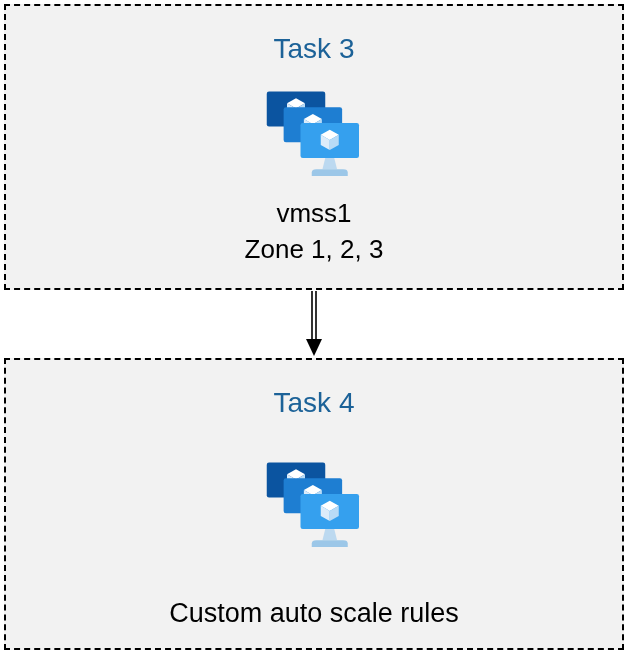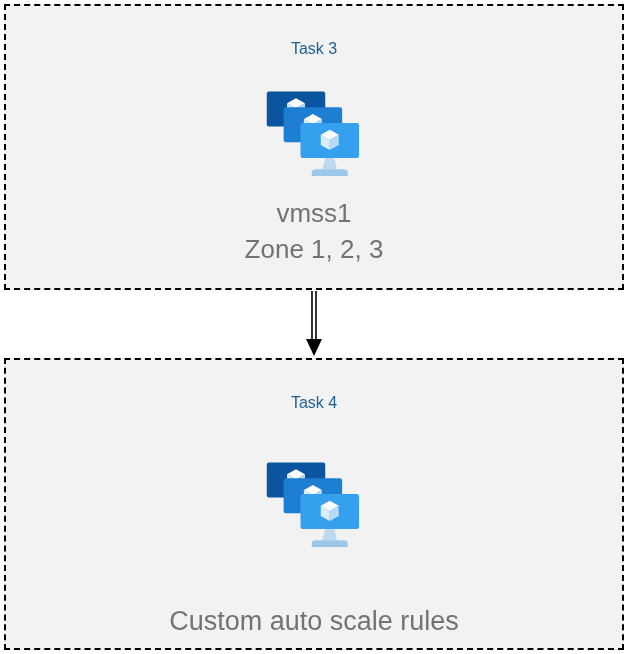--- a/index.html
+++ b/index.html
@@ -23,40 +23,40 @@
     background: #f2f2f2;
     border: 2px dashed #000000;
     display: flex;
     flex-direction: column;
     align-items: center;
   }
   .box-top    { top: 4px;   height: 286px; }
   .box-bottom { top: 358px; height: 292px; gap: 17px; }
   .task-title {
     margin-top: 28px;
-    font-size: 16px;
+    font-size: 28px;
     line-height: 30px;
     color: #1c6298;
   }
   .vmss {
     width: 108px;
     height: 97px;
     margin-top: 24px;
     flex: 0 0 auto;
   }
   .task-lines {
     text-align: center;
   }
   .task-line {
     font-size: 26px;
     line-height: 36px;
-    color: #737373;
+    color: #000000;
   }
   .first-gap  { margin-top: 10px; }
-  .single-gap { margin-top: 30px; font-size: 27px; }
+  .single-gap { margin-top: 22px; font-size: 27px; }
   .connector {
     position: absolute;
     left: 303px;
     top: 291px;
     width: 22px;
     height: 66px;
   }
   .defs-holder { position: absolute; width: 0; height: 0; overflow: hidden; }
 </style>
 </head>

